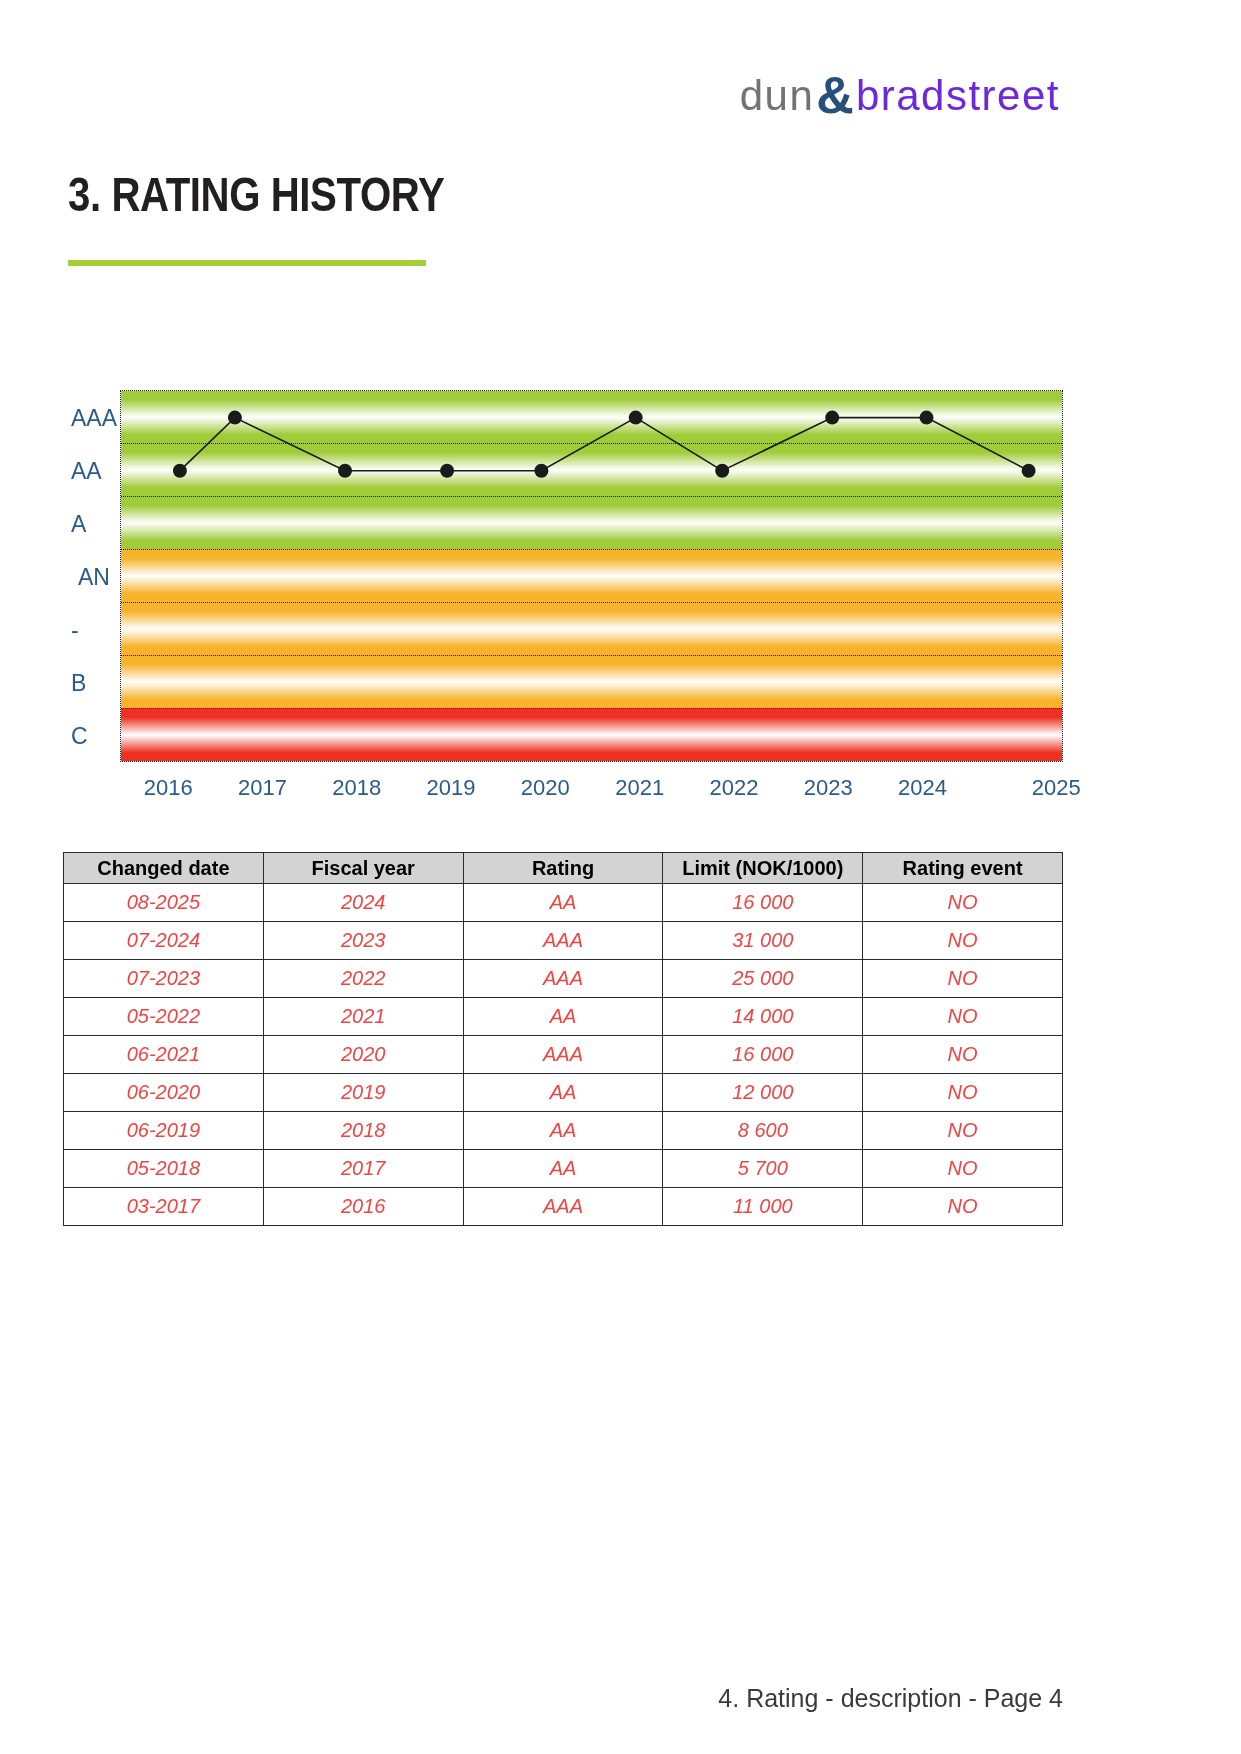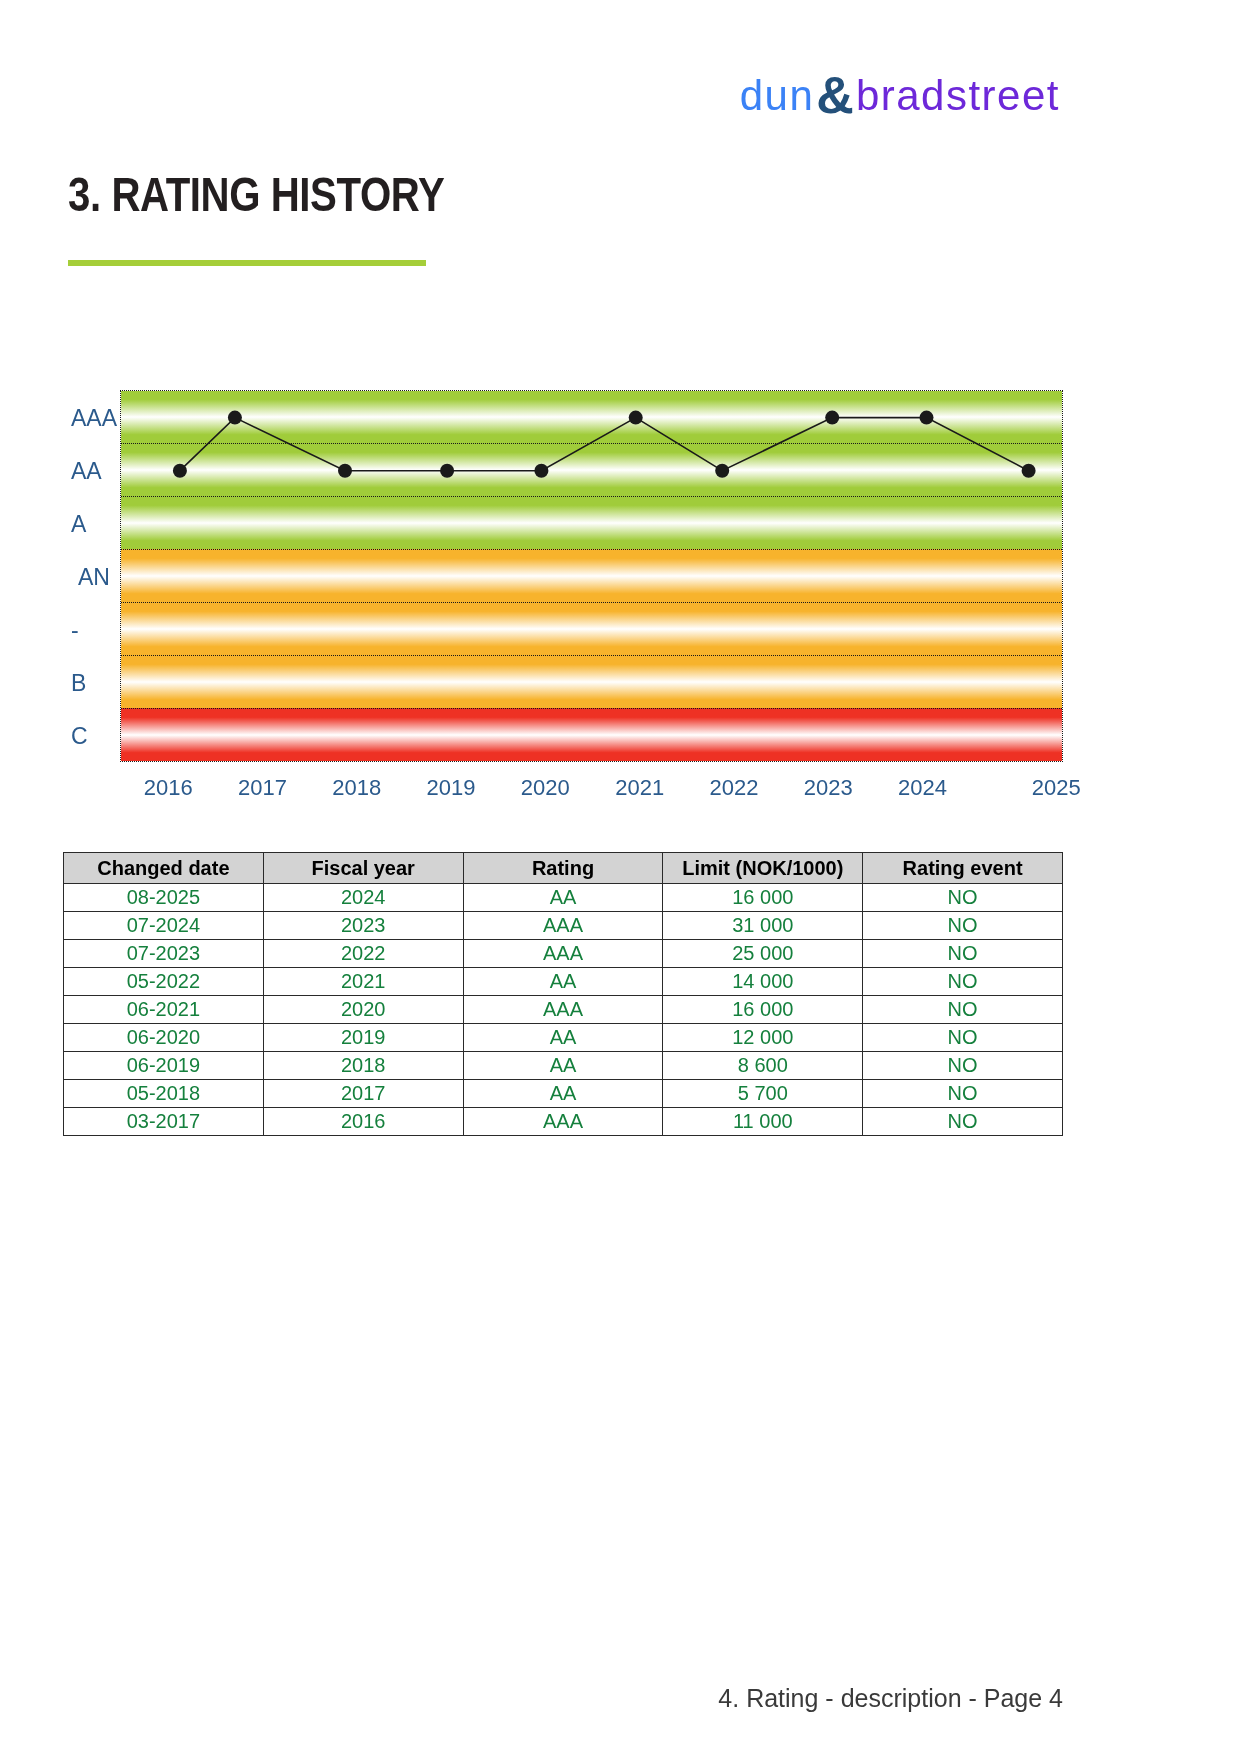--- a/index.html
+++ b/index.html
@@ -56,38 +56,38 @@
 
   
   table.rating-table {
     position: absolute; left: 63px; top: 852px;
     width: 1000px; border-collapse: collapse; table-layout: fixed;
   }
   .rating-table th {
     background: #d3d3d3; font-weight: bold;
     height: 31px; font-size: 20px; color: #000;
   }
-  .rating-table td { height: 28px; font-size: 20px; color: #15803d; }
+  .rating-table td { height: 38px; font-size: 20px; color: #ef4444; font-style: italic; }
   .rating-table th, .rating-table td {
     border: 1px solid #2a2a2a; text-align: center; padding: 0 4px;
   }
 
   
   .footer {
     position: absolute; right: 178px; top: 1684px;
     font-size: 25px; color: #3a3a3a; white-space: nowrap;
   }
 </style>
 </head>
 <body>
 
 <div class="page">
 
   <div class="logo">
-    <span class="logo-dun" style="color: #3b82f6;">dun</span>
+    <span class="logo-dun" style="color: #737373;">dun</span>
     <span class="logo-amp" style="color: rgb(36, 80, 122);">&amp;</span>
     <span class="logo-brad" style="color: #6d28d9;">bradstreet</span>
   </div>
 
   <div class="heading">3. RATING HISTORY</div>
   <div class="rule" style="background: rgb(165, 206, 57);"></div>
 
   <div class="chart-plot">
     <div class="band" style="background: linear-gradient(rgb(160, 204, 58) 0%, rgb(160, 204, 58) 16%, rgb(255, 255, 255) 50%, rgb(160, 204, 58) 84%, rgb(160, 204, 58) 100%);"></div>
       <div class="band" style="background: linear-gradient(rgb(160, 204, 58) 0%, rgb(160, 204, 58) 16%, rgb(255, 255, 255) 50%, rgb(160, 204, 58) 84%, rgb(160, 204, 58) 100%);"></div>

